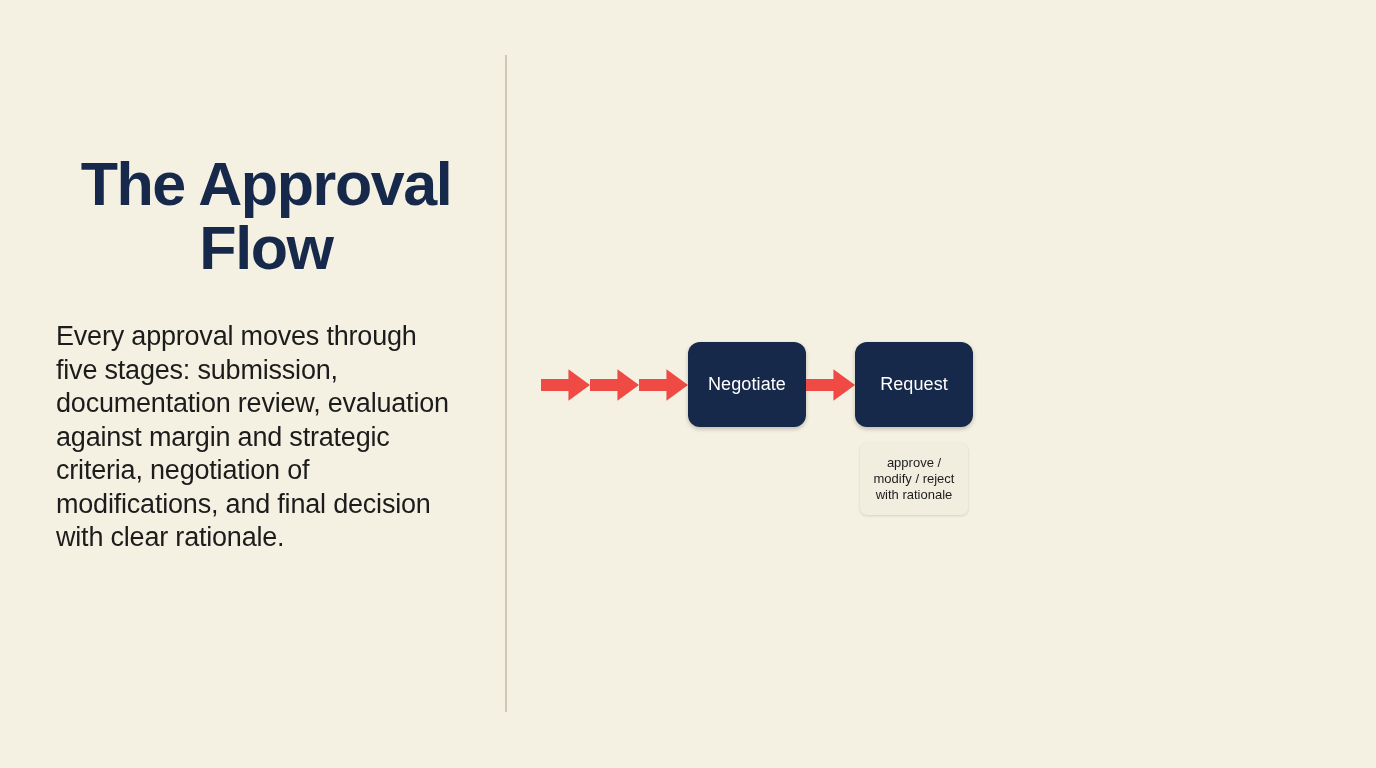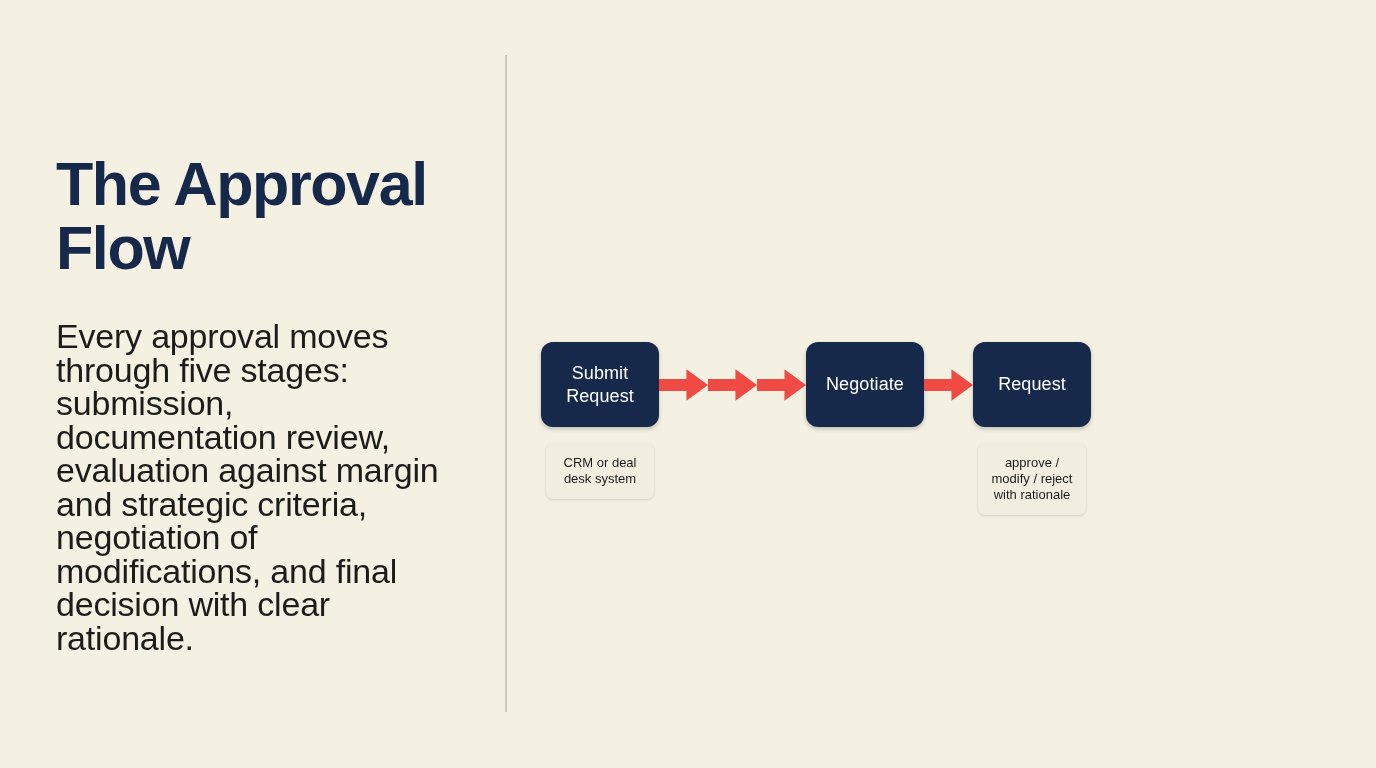--- a/index.html
+++ b/index.html
@@ -33,27 +33,28 @@
 
   #page-title {
     margin: 0;
     font-family: "Liberation Sans", sans-serif;
     font-size: 61px;
     line-height: 64px;
     font-weight: bold;
     letter-spacing: -1.4px;
     color: #16294a;
     text-shadow: 0 1px 0 rgba(255,255,255,0.35);
+    text-align: center;
   }
 
   #page-subtitle {
     margin: 0;
     padding-top: 40px;
     font-family: "Liberation Sans", sans-serif;
-    font-size: 34px;
+    font-size: 27px;
     line-height: 33.5px;
     font-weight: normal;
     letter-spacing: -0.2px;
     color: #1c1c1c;
     max-width: 400px;
   }
 
   
   #vertical-divider {
     position: absolute;
@@ -149,30 +150,20 @@
 
   <div id="left-column">
     <h1 id="page-title">The Approval
 Flow</h1>
     <p id="page-subtitle">Every approval moves through five stages: submission, documentation review, evaluation against margin and strategic criteria, negotiation of modifications, and final decision with clear rationale.</p>
   </div>
 
   <div id="vertical-divider"></div>
 
   <div id="flow-diagram">
-      <div class="flow-stage">
-        <div class="stage-box">
-          <span class="stage-box-label">Submit
-Request</span>
-        </div>
-        <div class="stage-caption">
-          <span class="stage-caption-text">CRM or deal
-desk system</span>
-        </div>
-      </div>
       <div class="flow-arrow">
         <svg width="50" height="34" viewBox="0 0 50 34" aria-hidden="true">
           <polygon points="0,11 28,11 28,1 50,17 28,33 28,23 0,23" fill="#ef4a44"></polygon>
         </svg>
       </div>
       <div class="flow-arrow">
         <svg width="50" height="34" viewBox="0 0 50 34" aria-hidden="true">
           <polygon points="0,11 28,11 28,1 50,17 28,33 28,23 0,23" fill="#ef4a44"></polygon>
         </svg>
       </div>

